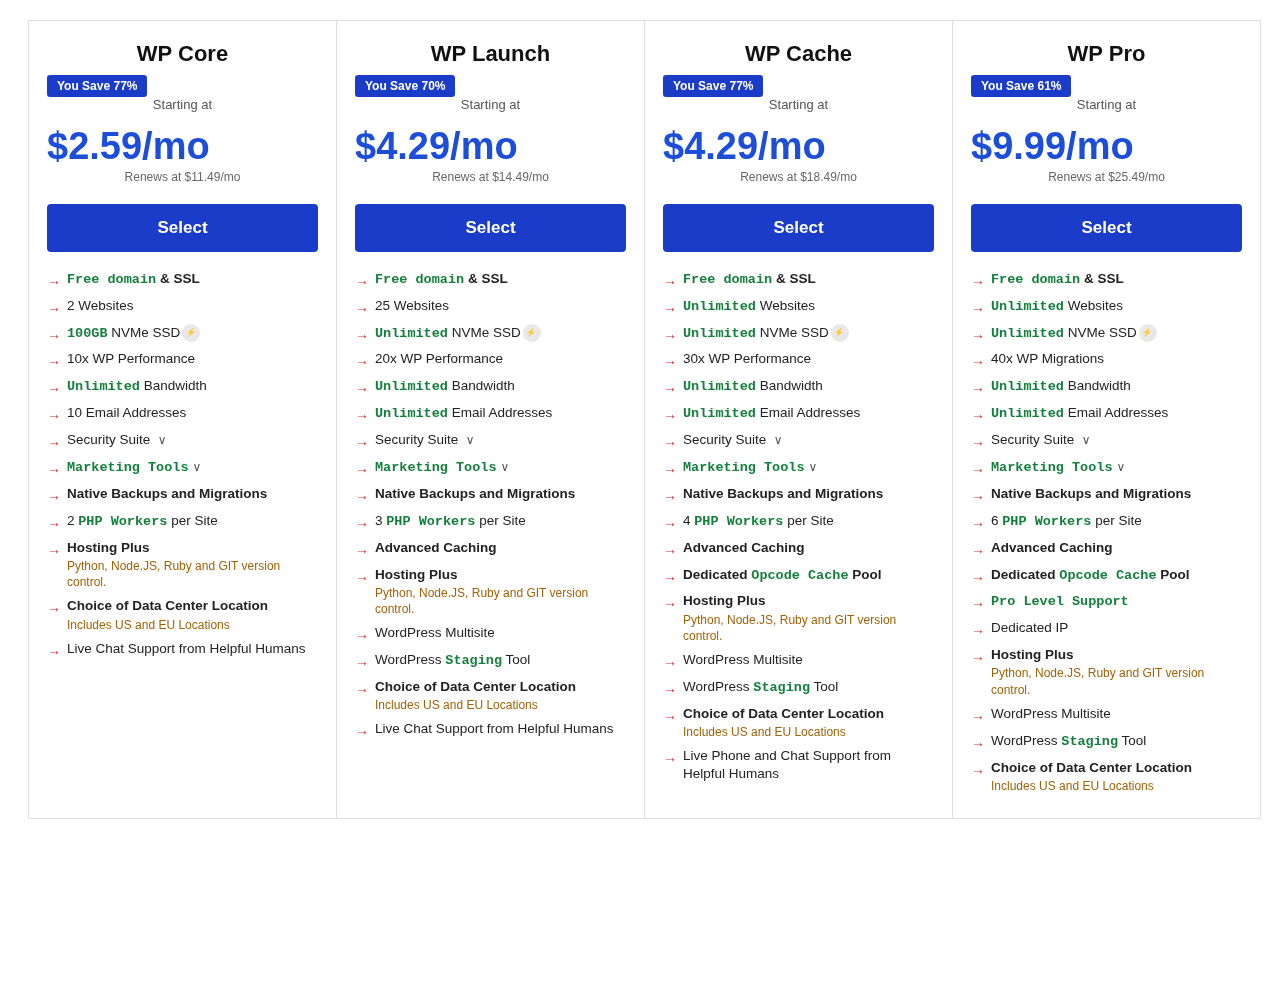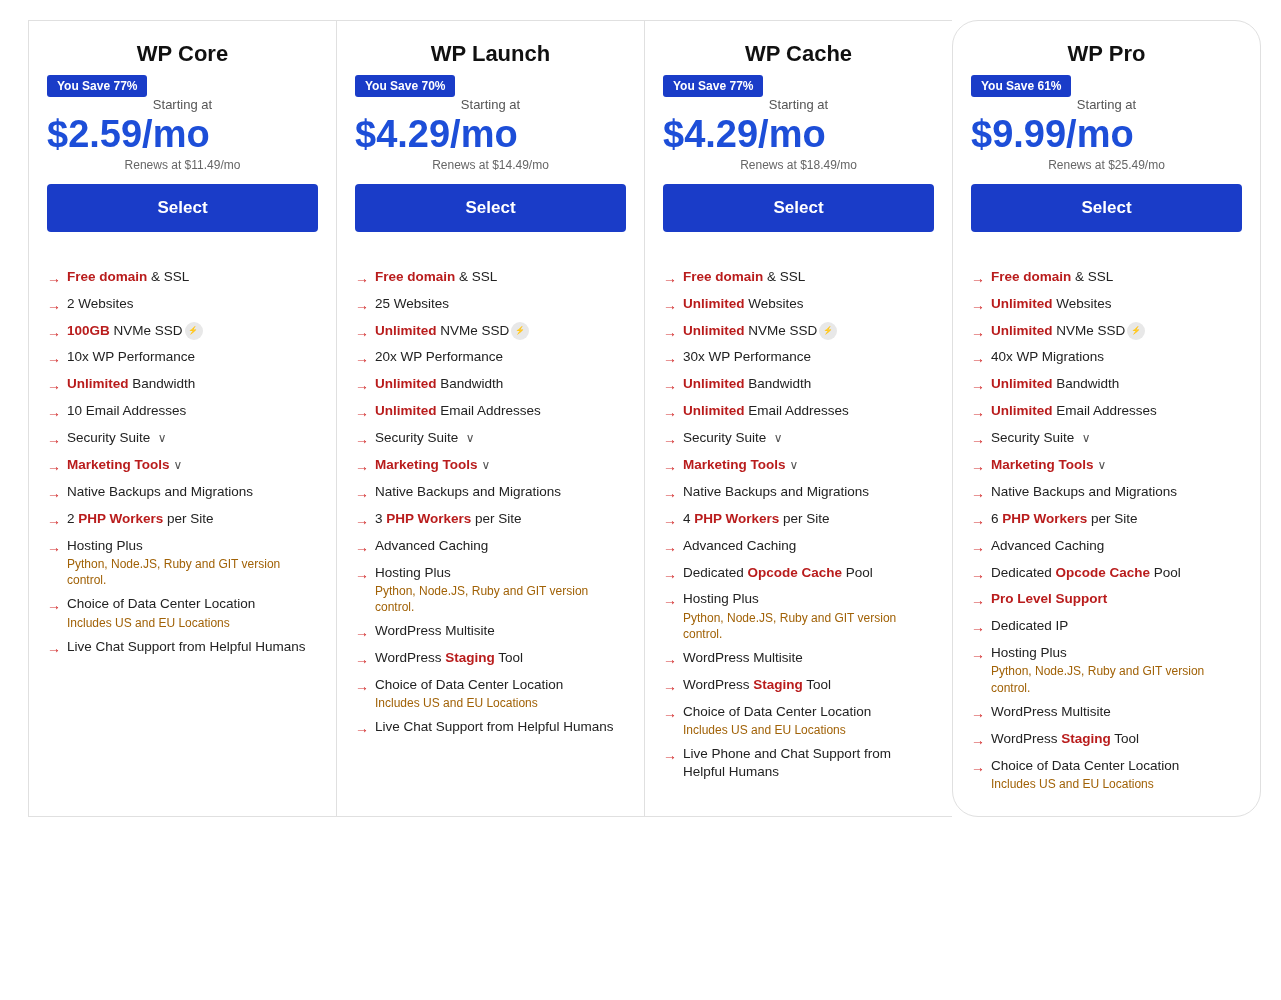--- a/index.html
+++ b/index.html
@@ -21,21 +21,20 @@
       flex: 1;
       border: 1px solid #e0e0e0;
       border-right: none;
       padding: 20px 18px 24px;
       display: flex;
       flex-direction: column;
       background: #fff;
     }
     .plan-card:last-child {
       border-right: 1px solid #e0e0e0;
-      border-radius: 26px;
     }
     .plan-title {
       text-align: center;
       font-size: 22px;
       font-weight: 700;
       color: #111;
       margin-bottom: 8px;
     }
     .save-badge {
       display: inline-block;
@@ -43,48 +42,48 @@
       color: #fff;
       font-size: 12px;
       font-weight: 700;
       padding: 4px 10px;
       border-radius: 3px;
     }
     .starting-at {
       text-align: center;
       font-size: 13px;
       color: #555;
-      margin-bottom: 2px;
+      margin-bottom: 14px;
     }
     .price {
       text-align: left;
       font-size: 38px;
       font-weight: 900;
       color: #1d4ed8;
       line-height: 1.1;
       margin-bottom: 2px;
     }
     .renews {
       text-align: center;
       font-size: 12px;
       color: #666;
-      margin-bottom: 12px;
+      margin-bottom: 20px;
     }
     .select-btn {
       display: block;
       width: 100%;
       background: #1a3cc8;
       color: #fff;
       border: none;
       border-radius: 4px;
       font-size: 17px;
       font-weight: 700;
       padding: 14px 0;
       cursor: pointer;
-      margin-bottom: 36px;
+      margin-bottom: 18px;
       text-align: center;
     }
     .features-list {
       list-style: none;
       display: flex;
       flex-direction: column;
       gap: 7px;
     }
     .feature-item {
       display: flex;
@@ -93,22 +92,22 @@
       font-size: 13.5px;
       line-height: 1.35;
     }
     .arrow {
       color: #d32f2f;
       font-size: 14px;
       margin-top: 1px;
       flex-shrink: 0;
     }
     .feature-text { flex: 1; }
-    .highlight { color: #b91c1c; font-weight: 700; }
-    .bold { font-weight: 400; }
+    .highlight { color: #15803d; font-weight: 700; font-family: Liberation Mono, monospace; }
+    .bold { font-weight: 700; }
     .sub-text { font-size: 12px; color: #a16207; margin-top: 1px; }
     .chevron {
       color: #555;
       font-size: 12px;
       margin-left: 4px;
     }
     .speed-badge {
       display: inline-block;
       background: #e8e8e8;
       border-radius: 50%;

